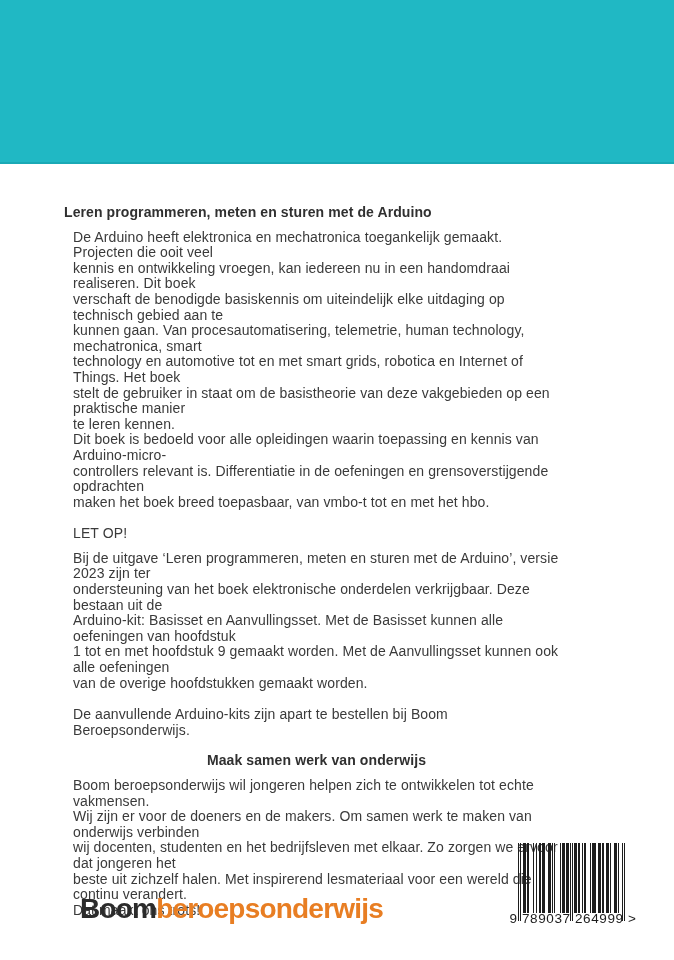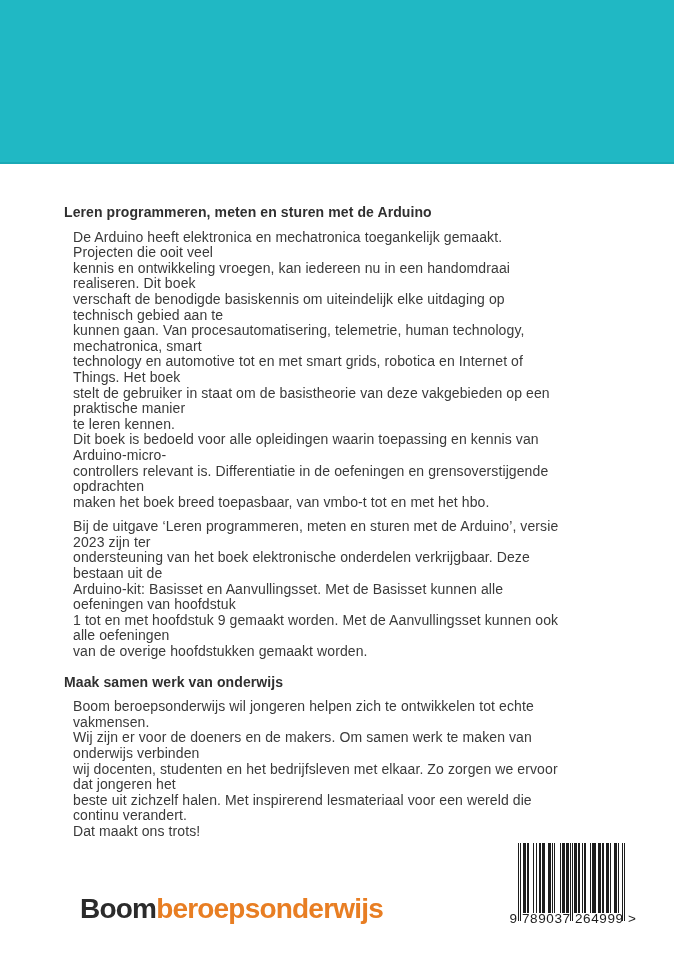--- a/index.html
+++ b/index.html
@@ -31,21 +31,21 @@
   .content .heading {
     font-weight: bold;
     color: #303030;
     white-space: pre-line;
   }
   .content p.block {
     margin: 9px;
     white-space: pre-line;
   }
   .gap-16 { margin-top: 16px !important; }
-  .gap-15 { margin-top: 15px !important; }
+  .gap-15 { margin-top: 15px !important; text-align: center; }
   .combi-note {
     margin: 30px 0 0 0;
     padding-left: 10px;
     white-space: pre-line;
   }
   .footer-logo {
     position: absolute;
     left: 80px;
     top: 893px;
     font-size: 28px;
@@ -89,26 +89,28 @@
 kennis en ontwikkeling vroegen, kan iedereen nu in een handomdraai realiseren. Dit boek
 verschaft de benodigde basiskennis om uiteindelijk elke uitdaging op technisch gebied aan te
 kunnen gaan. Van procesautomatisering, telemetrie, human technology, mechatronica, smart
 technology en automotive tot en met smart grids, robotica en Internet of Things. Het boek
 stelt de gebruiker in staat om de basistheorie van deze vakgebieden op een praktische manier
 te leren kennen.
 Dit boek is bedoeld voor alle opleidingen waarin toepassing en kennis van Arduino-micro-
 controllers relevant is. Differentiatie in de oefeningen en grensoverstijgende opdrachten
 maken het boek breed toepasbaar, van vmbo-t tot en met het hbo.</p>
 
+    <p class="block gap-16">LET OP!</p>
     <p class="block">Bij de uitgave ‘Leren programmeren, meten en sturen met de Arduino’, versie 2023 zijn ter
 ondersteuning van het boek elektronische onderdelen verkrijgbaar. Deze bestaan uit de
 Arduino-kit: Basisset en Aanvullingsset. Met de Basisset kunnen alle oefeningen van hoofdstuk
 1 tot en met hoofdstuk 9 gemaakt worden. Met de Aanvullingsset kunnen ook alle oefeningen
 van de overige hoofdstukken gemaakt worden.</p>
 
+    <p class="block gap-16">De aanvullende Arduino-kits zijn apart te bestellen bij Boom Beroepsonderwijs.</p>
 
     <div class="heading gap-15">Maak samen werk van onderwijs</div>
     <p class="block">Boom beroepsonderwijs wil jongeren helpen zich te ontwikkelen tot echte vakmensen.
 Wij zijn er voor de doeners en de makers. Om samen werk te maken van onderwijs verbinden
 wij docenten, studenten en het bedrijfsleven met elkaar. Zo zorgen we ervoor dat jongeren het
 beste uit zichzelf halen. Met inspirerend lesmateriaal voor een wereld die continu verandert.
 Dat maakt ons trots!</p>
 
   </div>
 

